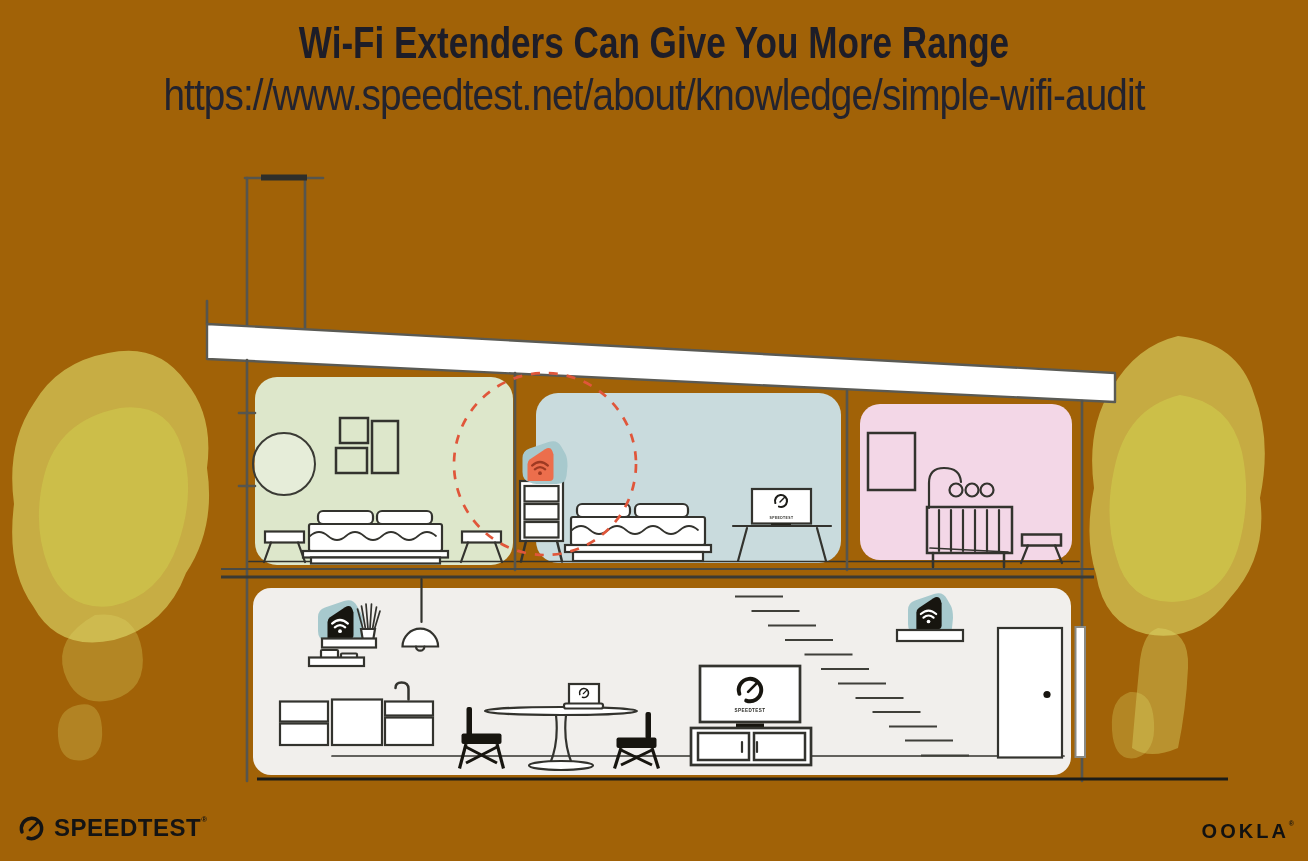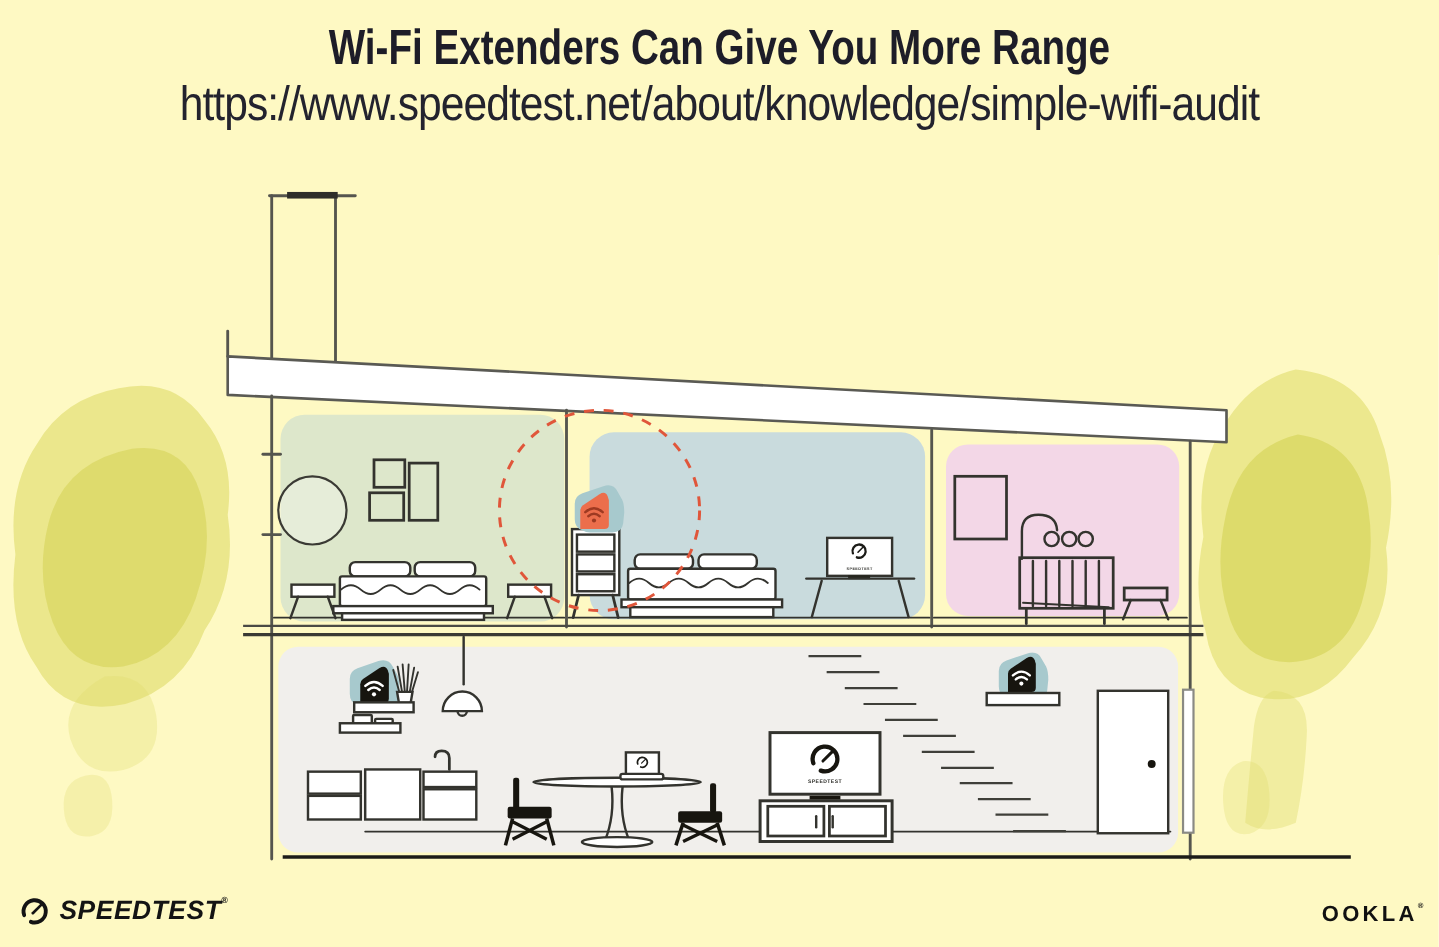--- a/index.html
+++ b/index.html
@@ -1,16 +1,16 @@
 <!DOCTYPE html>
 <html style="--extender-highlight-orange: #ec6e4c; --extender-wifi-dark-red: #9e3a22; --extender-device-black: #17150f; --extender-glow-teal: #a7c9cd; --range-circle-dashed-red: #e0563a; --bedroom-green: #dde7cb; --bedroom-blue: #c9dbdd; --nursery-pink: #f3d7e7; --downstairs-gray: #f1efec; --tree-yellow: #dfdc6b; --outline-dark: #33332e;"><head>
 <meta charset="utf-8">
 <style>
   html,body{margin:0;padding:0;background:#fff;}
-  #page{position:relative;width:1308px;height:861px;background:#fef9c3;overflow:hidden;
+  #page{position:relative;width:1308px;height:861px;background:#a16207;overflow:hidden;
         font-family:"Liberation Sans",sans-serif;}
   
   #header{position:absolute;top:0;left:0;width:100%;text-align:center;}
   #title{margin-top:20px;font-size:45px;font-weight:700;color:#1d1d28;
          transform:scaleX(.78);transform-origin:50% 50%;letter-spacing:0;line-height:1.0;}
   #url{margin-top:8px;font-size:44px;font-weight:400;color:#23232e;
        transform:scaleX(.88);transform-origin:50% 50%;letter-spacing:-1px;line-height:1.0;}
   
   svg.scene{position:absolute;left:0;top:0;}
   .s2{stroke:#33332e;stroke-width:2.2;fill:none;stroke-linecap:round;}
@@ -26,21 +26,21 @@
   .room-pink{fill:var(--nursery-pink,#f3d7e7);}
   .room-gray{fill:var(--downstairs-gray,#f1efec);}
   .teal{color:var(--extender-glow-teal,#a7c9cd);}
   .tree{fill:var(--tree-yellow,#dfdc6b);}
   .tree-dark{fill:#d2cf4e;}
   .stair{stroke:#3f3f39;stroke-width:2;}
   text.brand{font-family:"Liberation Sans",sans-serif;font-weight:700;fill:#2b2b26;
              letter-spacing:.4px;text-anchor:middle;}
   
   #footer-speedtest{position:absolute;left:18px;top:814px;display:flex;align-items:center;
-                    gap:9px;color:#141414;font-style:italic;}
+                    gap:9px;color:#141414;}
   #footer-speedtest .word{font-size:24px;font-weight:700;letter-spacing:.5px;}
   #footer-speedtest sup{font-size:8px;vertical-align:14px;}
   #footer-ookla{position:absolute;right:14px;top:820px;color:#111;font-size:20px;
                 font-weight:600;letter-spacing:3px;}
   #footer-ookla sup{font-size:7px;vertical-align:12px;letter-spacing:0;}
 </style>
 </head>
 <body>
 
 <div id="page">

